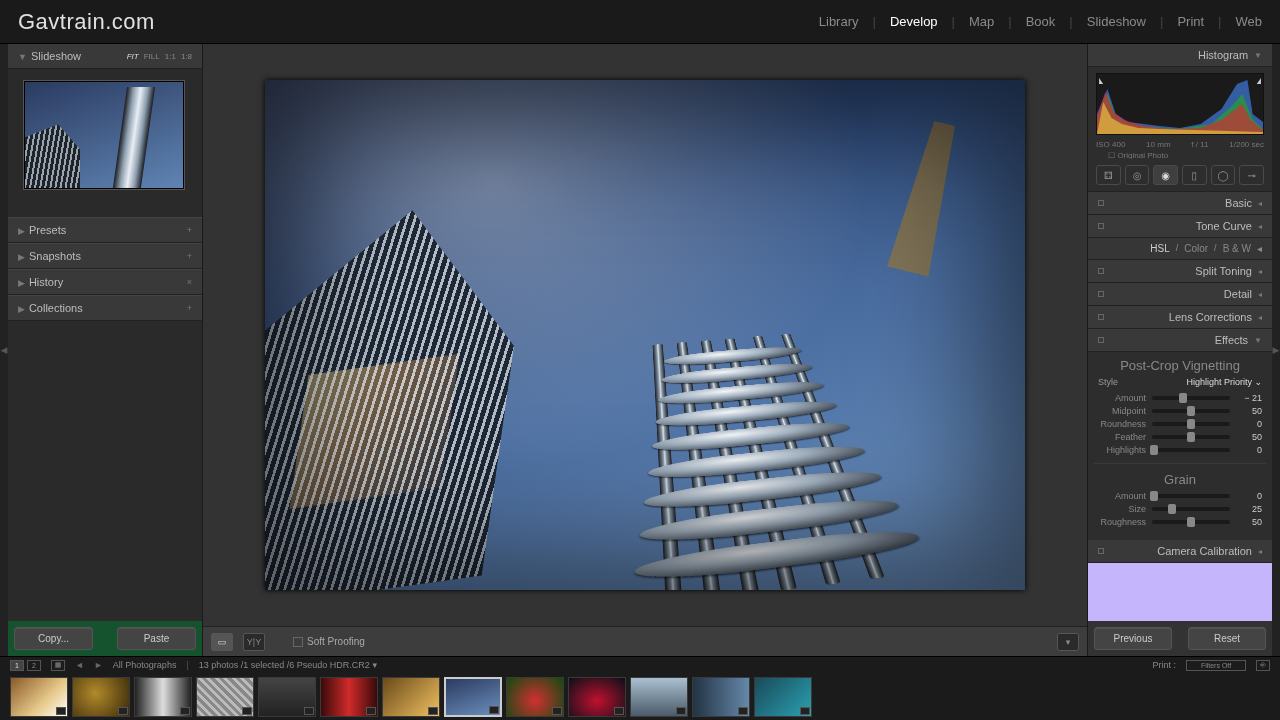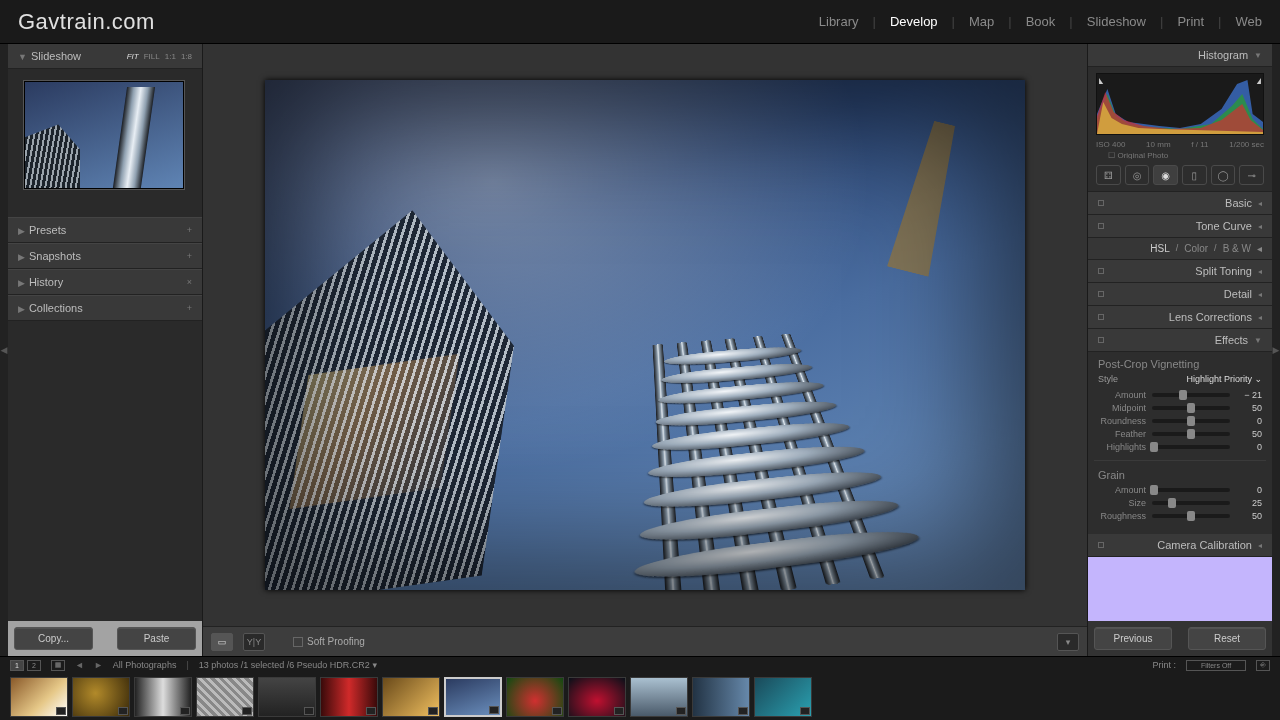--- a/index.html
+++ b/index.html
@@ -19,21 +19,21 @@
   .left { width:195px; background:#2a2a2a; display:flex; flex-direction:column; border-right:1px solid #1a1a1a;}
   .panel-head { display:flex; align-items:center; justify-content:space-between; padding:6px 10px; background:#393939; border-bottom:1px solid #222; cursor:pointer; font-size:11px; color:#bdbdbd;}
   .panel-head .tri { font-size:9px; color:#777; margin-right:4px;}
   .panel-head .right-ctl { font-size:9px; color:#777;}
   .nav-zoom { font-size:8px; color:#888; display:flex; gap:5px;}
   .nav-zoom .sel { color:#ddd;font-style:italic;}
   .nav-preview { padding:12px 16px 28px 16px; }
   .nav-preview .thumb { width:160px; height:108px; background:#3a4a6a; border:1px solid #000; box-shadow:0 0 0 1px #555; position:relative; overflow:hidden;}
   .collapsed { border-top:1px solid #444;}
   .left .filler { flex:1; background:#2a2a2a;}
-  .left-bottom { display:flex; gap:24px; padding:6px; background:#a3a3a3;justify-content:flex-end;}
+  .left-bottom { display:flex; gap:24px; padding:6px; background:#14532d;justify-content:flex-end;}
   .btn { flex:1; background:#444; border:1px solid #555; border-radius:3px; padding:5px 0; text-align:center; font-size:10px; color:#ccc; cursor:pointer; box-shadow:inset 0 1px 0 rgba(255,255,255,.08);}
 
   
   .center { flex:1; display:flex; flex-direction:column; background:#333; }
   .canvas-wrap { flex:1; display:flex; align-items:center; justify-content:center; padding:14px 30px; background:#333;}
   .canvas { width:760px; height:510px; background:#2a3a5a; box-shadow:0 0 6px #000; position:relative; overflow:hidden;}
   .sky { position:absolute; inset:0; background:
     radial-gradient(ellipse at 30% 20%, rgba(255,255,255,.35), transparent 50%),
     linear-gradient(160deg,#2b3b60 0%, #2e4a7a 30%, #4a6da0 55%, #5f84b4 80%, #6b8fbd 100%);
   }
@@ -66,21 +66,21 @@
   .orig{font-size:8px;color:#777;padding:2px 12px}
   .toolbuttons{display:flex;gap:4px;padding:6px 8px;background:#2d2d2d;border-bottom:1px solid #222}
   .tbtn{flex:1;height:20px;border:1px solid #4a4a4a;border-radius:3px;display:flex;align-items:center;justify-content:center;cursor:pointer;color:#999;font-size:10px}
   .tbtn.sel{background:#3f3f3f;color:#ddd}
   .sub{font-size:9px;color:#666}
   .hsl-row{display:flex;gap:6px;font-size:10px;padding:5px 10px;background:#363636;border-bottom:1px solid #222;justify-content:flex-end}
   .hsl-row span{color:#888}
   .hsl-row .sel{color:#ccc}
 
   .effects-body{background:#2d2d2d;padding:6px 10px 10px 10px;font-size:9px;color:#999}
-  .ef-title{color:#888;font-size:11px;margin-bottom:4px}
+  .ef-title{text-align:center;color:#888;font-size:13px;margin-bottom:4px}
   .ef-row{display:flex;align-items:center;gap:6px;margin:3px 0}
   .ef-row .ef-lbl{width:48px;text-align:right;color:#888}
   .ef-row .slider{flex:1;height:4px;background:#1a1a1a;border-radius:2px;position:relative}
   .ef-row .knob{position:absolute;top:-3px;width:8px;height:10px;background:#888;border-radius:2px;transform:translateX(-50%)}
   .ef-row .val{width:26px;text-align:right;color:#ccc}
   .ef-sel{display:flex;justify-content:space-between;align-items:center;margin-bottom:6px}
   .ef-sel .sval{color:#ddd;font-size:9px}
   .divider{height:1px;background:#3a3a3a;margin:8px -4px}
 
   .right-bottom{display:flex;gap:16px;padding:6px;background:#333;margin-top:auto}

